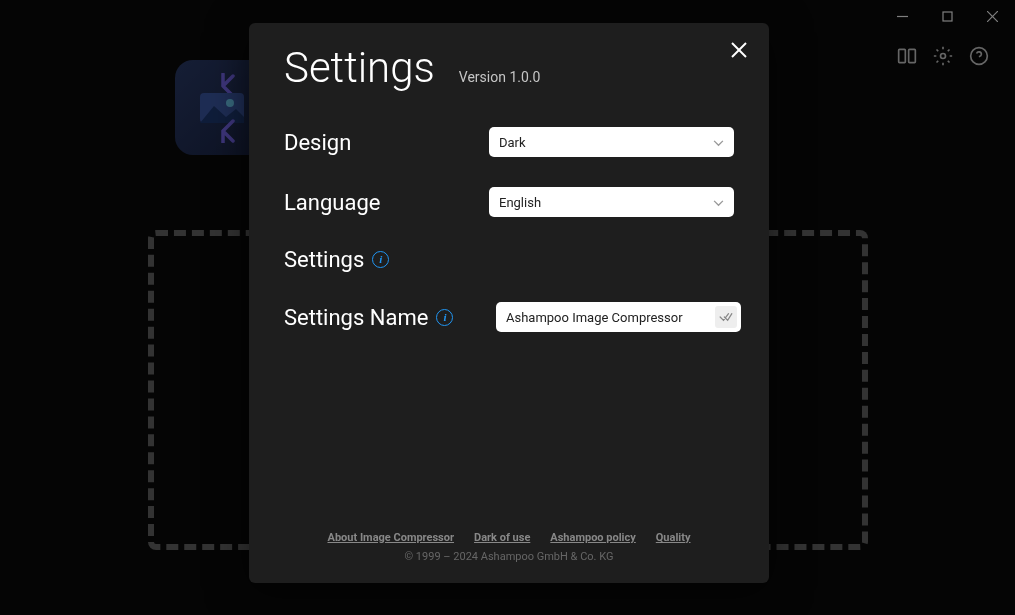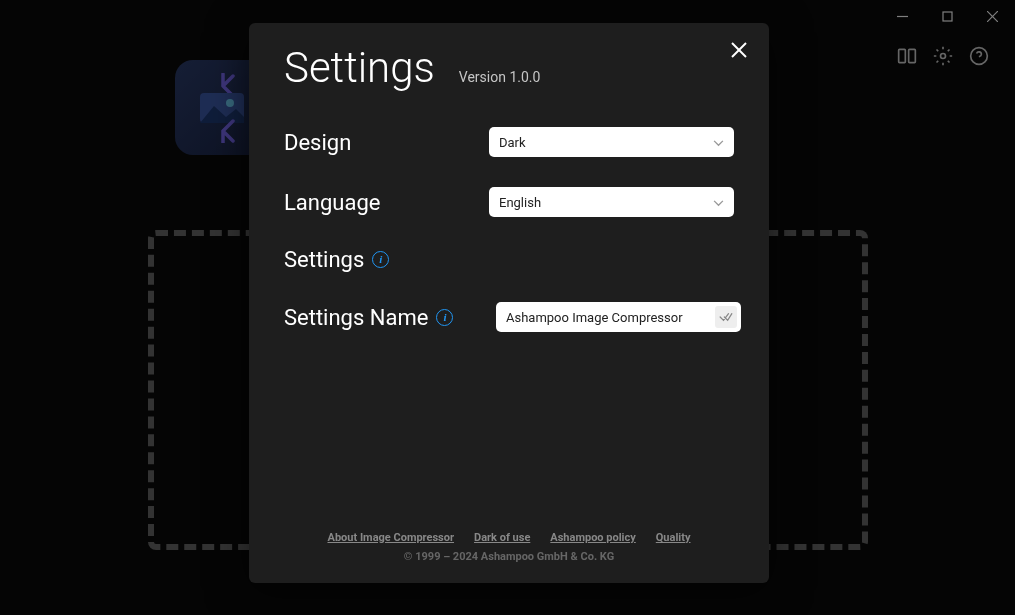--- a/index.html
+++ b/index.html
@@ -283,21 +283,21 @@
 
     .footer-link {
       color: #888;
       text-decoration: underline;
       cursor: pointer;
       font-weight: 700;
     }
 
     .copyright {
       color: #666;
-      font-weight: 700;
+      font-weight: 400;
     }
   </style>
 </head>
 <body>
 
 <div class="titlebar">
   <div class="window-control">
     <svg viewBox="0 0 11 11">
         <line x1="0" y1="5.5" x2="11" y2="5.5" stroke="currentColor" stroke-width="1.2"></line>
       </svg>

